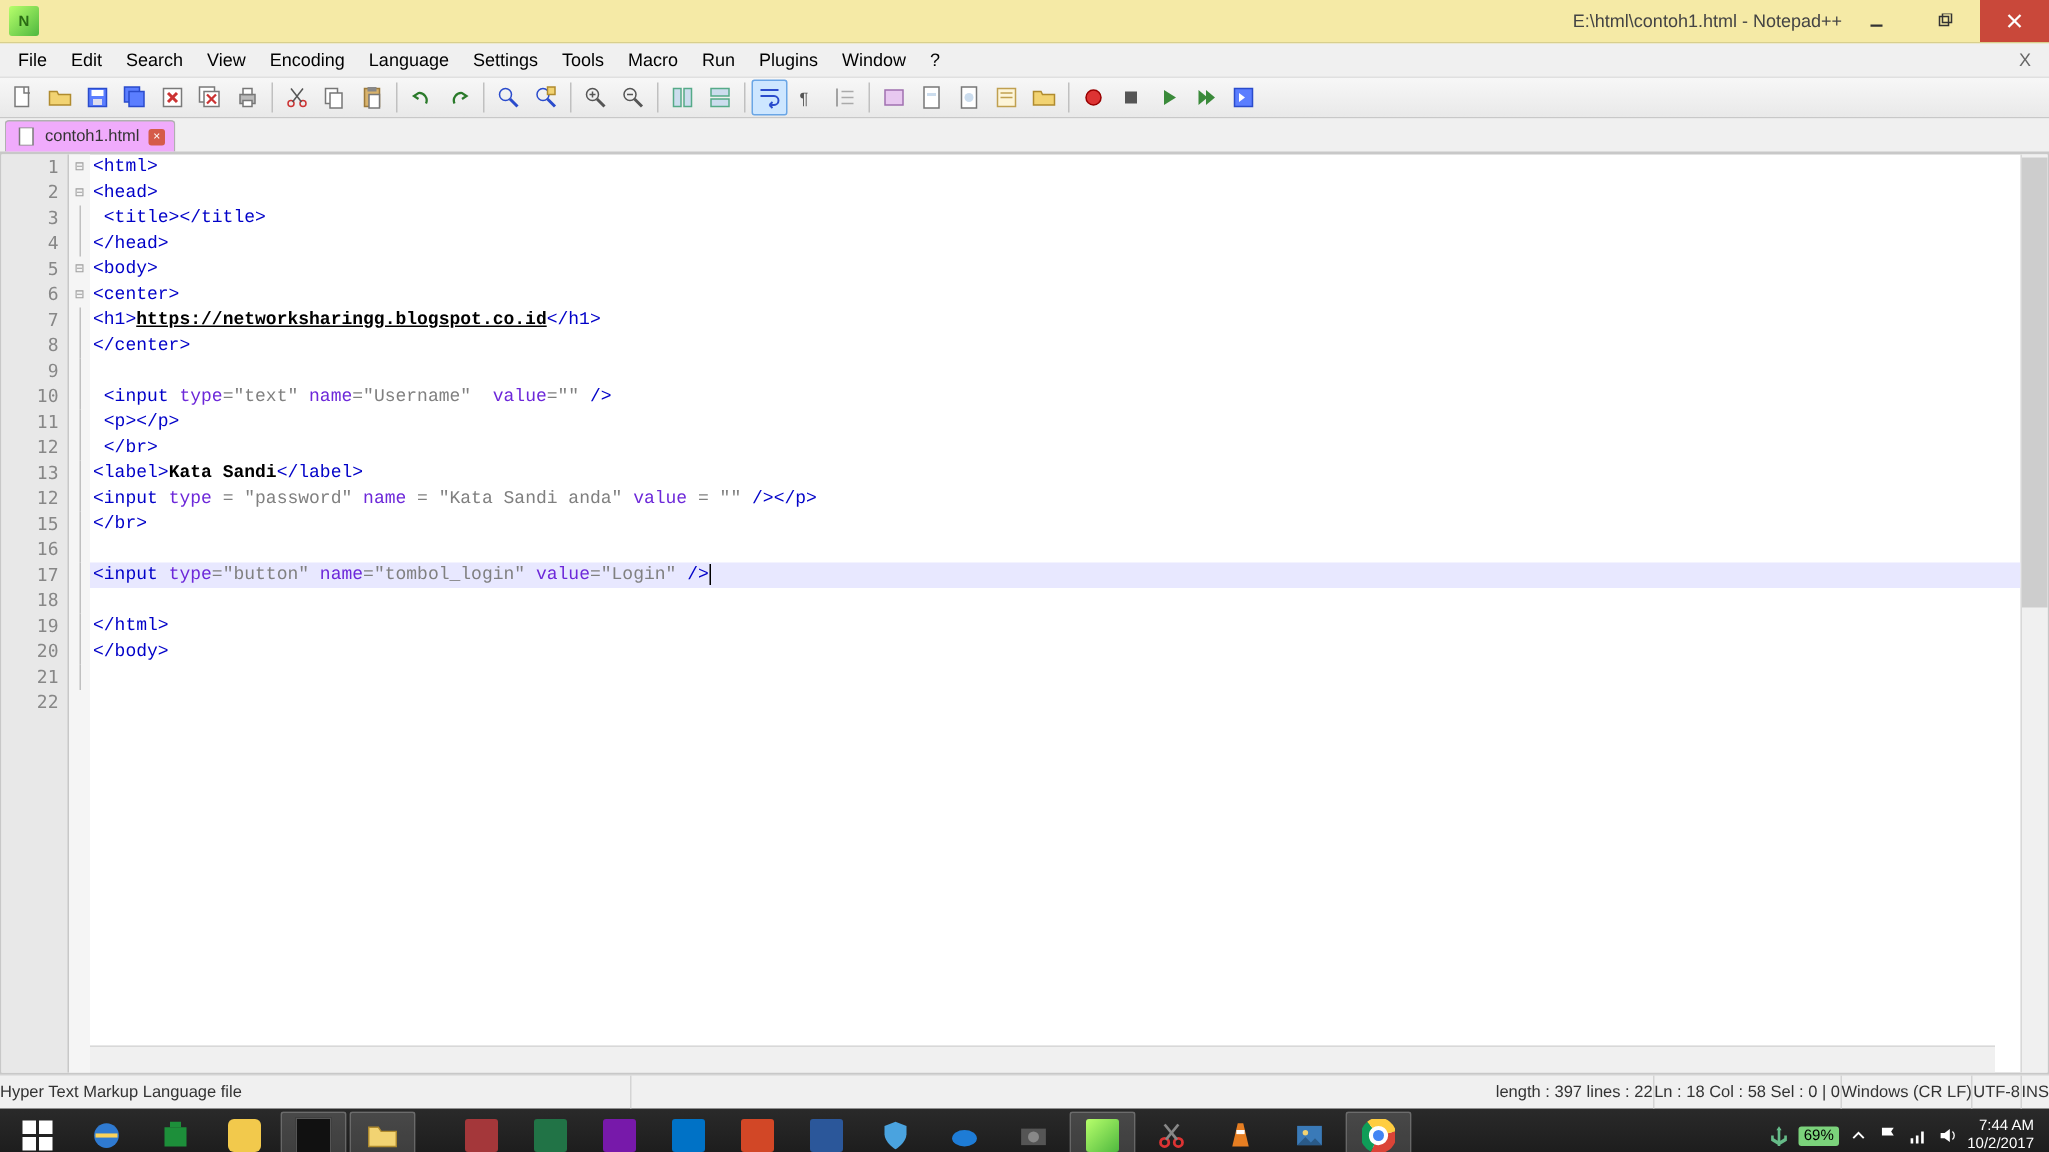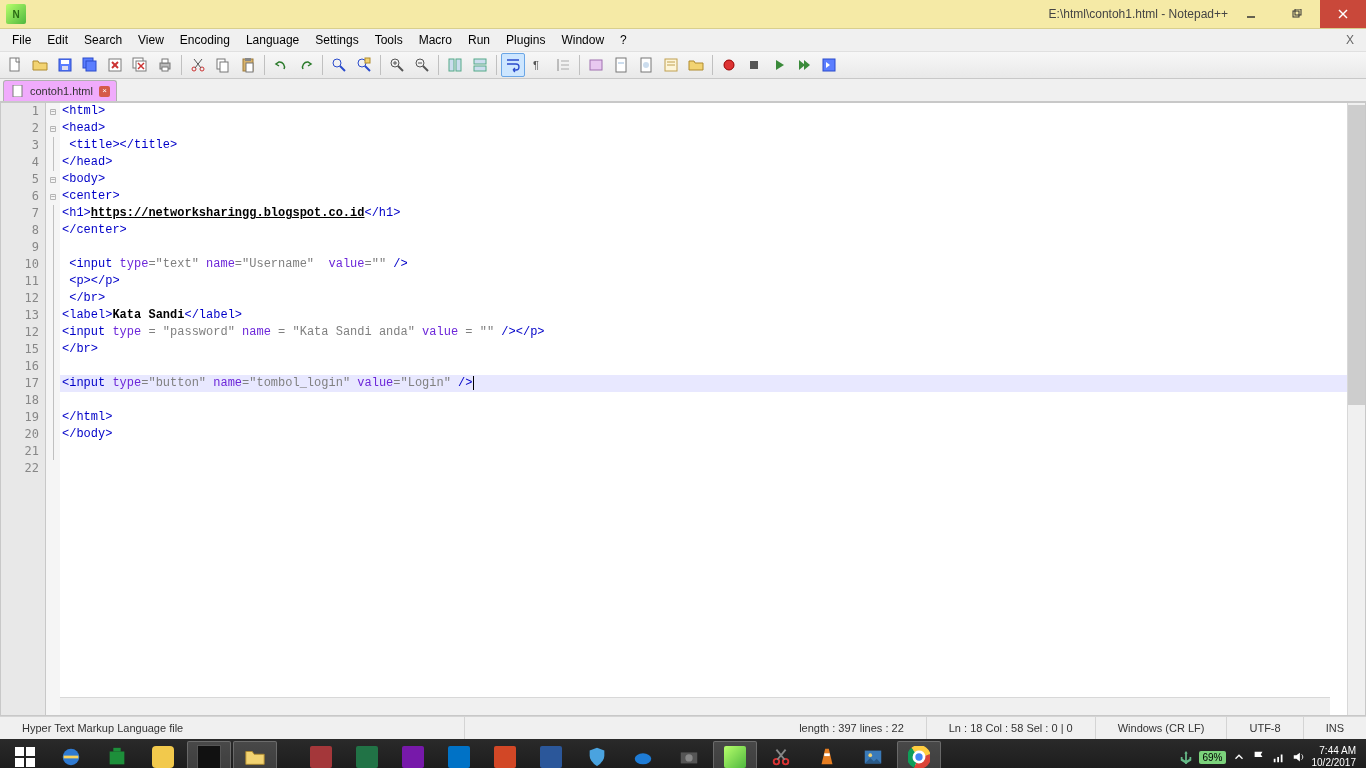--- a/index.html
+++ b/index.html
@@ -41,21 +41,21 @@
   .t-tag{color:#0000c8;}
   .t-attr{color:#6d28d9;}
   .t-str{color:#808080;}
   .t-txt{color:#000;font-weight:bold;}
   .t-link{color:#000;font-weight:bold;text-decoration:underline;}
   .vscroll{width:17px;background:#f0f0f0;border-left:1px solid #d8d8d8;}
   .vscroll .thumb{width:100%;height:300px;background:#cdcdcd;margin-top:2px;}
   .hscroll{height:17px;background:#f0f0f0;border-top:1px solid #d8d8d8;position:absolute;bottom:0;left:0;right:17px;}
   
   .statusbar{height:22px;background:#f0f0f0;border-top:1px solid #d4d4d4;display:flex;align-items:center;font-size:11px;color:#333;}
-  .statusbar .cell{padding:0 22px;border-right:1px solid #d4d4d4;height:100%;display:flex;align-items:center;text-align:right;}
+  .statusbar .cell{padding:0 0;border-right:1px solid #d4d4d4;height:100%;display:flex;align-items:center;text-align:right;}
   .statusbar .spacer{flex:1;}
   
   .taskbar{height:36px;background:linear-gradient(#2a2a2a,#1a1a1a);display:flex;align-items:center;padding:0 2px;}
   .taskbar .tbtn{width:44px;height:32px;display:flex;align-items:center;justify-content:center;margin:0 1px;border-radius:2px;}
   .taskbar .tbtn.active{background:rgba(255,255,255,0.15);box-shadow:inset 0 0 0 1px rgba(255,255,255,0.2);}
   .taskbar .tbtn svg,.taskbar .tbtn .ico{width:22px;height:22px;}
   .taskbar .tray{margin-left:auto;display:flex;align-items:center;color:#fff;font-size:11px;gap:6px;padding-right:8px;}
   .taskbar .tray .clock{text-align:right;line-height:12px;font-size:10px;}
   .taskbar .tray svg{width:14px;height:14px;fill:#fff;}
   .start{width:46px;height:36px;display:flex;align-items:center;justify-content:center;}

